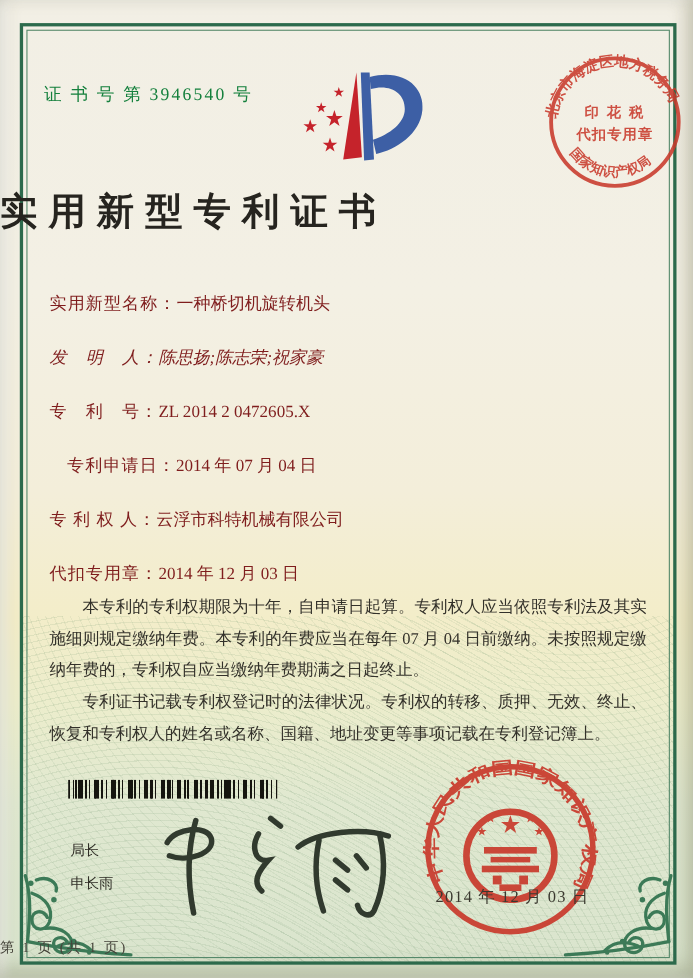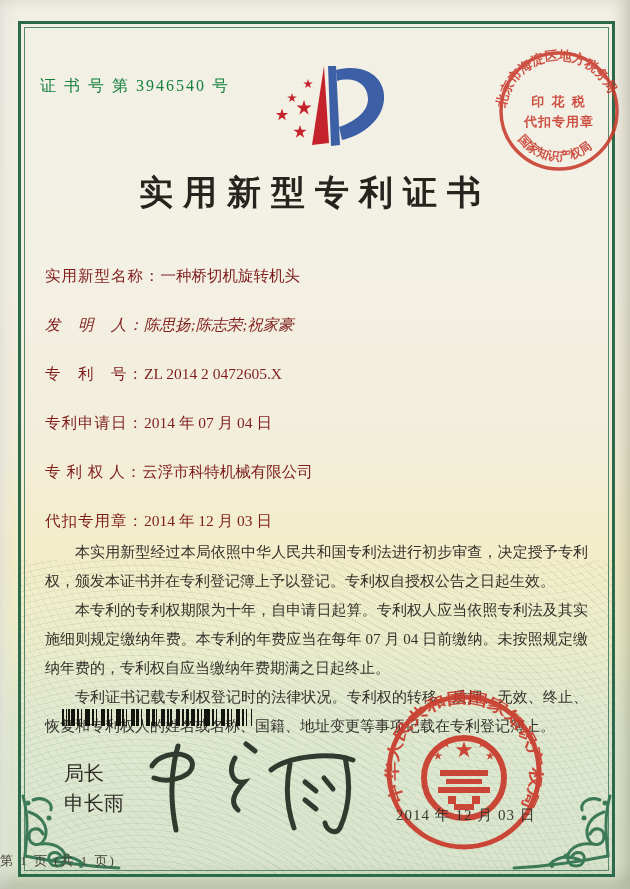--- a/index.html
+++ b/index.html
@@ -24,43 +24,43 @@
   .frame{
     position:absolute;left:18px;top:21px;right:15px;bottom:12px;
     border:3px solid #2c6a4c;
   }
   .frame-inner{position:absolute;inset:3px;border:1px solid #55896a;}
   .corner{position:absolute;bottom:-2px;width:120px;height:120px;color:#3c7a57;}
   .corner.bl{left:-2px;}
   .corner.br{right:-2px;transform:scaleX(-1);}
 
   .cert-no{position:absolute;left:40px;top:76px;font-size:16px;color:#15803d;letter-spacing:2px;}
-  .title{position:absolute;left:0;right:0;top:170px;text-align:center;font-size:34px;font-weight:bold;color:#26241f;letter-spacing:10px;}
+  .title{position:absolute;left:0;right:0;top:170px;font-size:34px;font-weight:bold;color:#26241f;letter-spacing:10px;}
 
   .logo{position:absolute;left:250px;top:50px;width:172px;height:128px;}
   .tax-stamp{position:absolute;left:492px;top:44px;width:134px;height:134px;opacity:.88;}
   .office-seal{position:absolute;left:382px;top:690px;width:164px;height:164px;opacity:.92;}
 
   .fields{position:absolute;left:45px;top:0;width:540px;}
   .field{position:absolute;left:0;font-size:15.5px;color:#7f1d1d;white-space:nowrap;}
   .field .lab{letter-spacing:1px;}
   .f0{top:266px;} .f1{top:315px;font-style:italic;} .f2{top:364px;}
-  .f3{top:413px;} .f4{top:462px;} .f5{top:511px;}
+  .f3{top:413px;margin-left:16px;} .f4{top:462px;} .f5{top:511px;}
 
   .paras{position:absolute;left:45px;right:42px;top:538px;font-size:15px;line-height:29px;color:#33312a;text-align:justify;}
   .paras p{margin:0;text-indent:2em;}
 
   .barcode{
     position:absolute;left:62px;top:709px;width:190px;height:17px;
     background-image:
       repeating-linear-gradient(90deg,#15150f 0 2px,transparent 2px 4px,#15150f 4px 5px,transparent 5px 9px,#15150f 9px 13px,transparent 13px 15px),
       repeating-linear-gradient(90deg,transparent 0 6px,#15150f 6px 8px,transparent 8px 17px);
   }
 
-  .director{position:absolute;left:64px;top:758px;font-size:20px;color:#2f2d26;line-height:30px;}
+  .director{position:absolute;left:64px;top:758px;font-size:13px;color:#2f2d26;line-height:30px;}
   .signature{position:absolute;left:138px;top:738px;width:240px;height:100px;color:#313a2e;}
   .issue-date{position:absolute;left:396px;top:806px;font-size:15px;color:#3a382f;letter-spacing:1px;}
   .footer{position:absolute;left:0;right:0;top:852px;text-align:left;font-size:13px;color:#45433a;letter-spacing:2px;}
 
   .seal-red{fill:#c93a2c;}
   text.seal{fill:#c93a2c;font-family:"Liberation Serif","DejaVu Serif",serif;font-weight:bold;}
 </style>
 </head>
 <body>
 
@@ -145,21 +145,20 @@
 <div class="fields">
   <div class="field f0"><span class="lab">实用新型名称：</span><span class="val">一种桥切机旋转机头</span></div>
   <div class="field f1"><span class="lab">发　明　人：</span><span class="val">陈思扬;陈志荣;祝家豪</span></div>
   <div class="field f2"><span class="lab">专　利　号：</span><span class="val">ZL 2014 2 0472605.X</span></div>
   <div class="field f3"><span class="lab">专利申请日：</span><span class="val">2014 年 07 月 04 日</span></div>
   <div class="field f4"><span class="lab">专 利 权 人：</span><span class="val">云浮市科特机械有限公司</span></div>
   <div class="field f5"><span class="lab">代扣专用章：</span><span class="val">2014 年 12 月 03 日</span></div>
 </div>
 
 <div class="paras">
-  <p>本实用新型经过本局依照中华人民共和国专利法进行初步审查，决定授予专利权，颁发本证书并在专利登记簿上予以登记。专利权自授权公告之日起生效。</p>
   <p>本专利的专利权期限为十年，自申请日起算。专利权人应当依照专利法及其实施细则规定缴纳年费。本专利的年费应当在每年 07 月 04 日前缴纳。未按照规定缴纳年费的，专利权自应当缴纳年费期满之日起终止。</p>
   <p>专利证书记载专利权登记时的法律状况。专利权的转移、质押、无效、终止、恢复和专利权人的姓名或名称、国籍、地址变更等事项记载在专利登记簿上。</p>
 </div>
 
 <div class="barcode"></div>
 
 <div class="director">
   <div>局长</div>
   <div>申长雨</div>
 </div>

